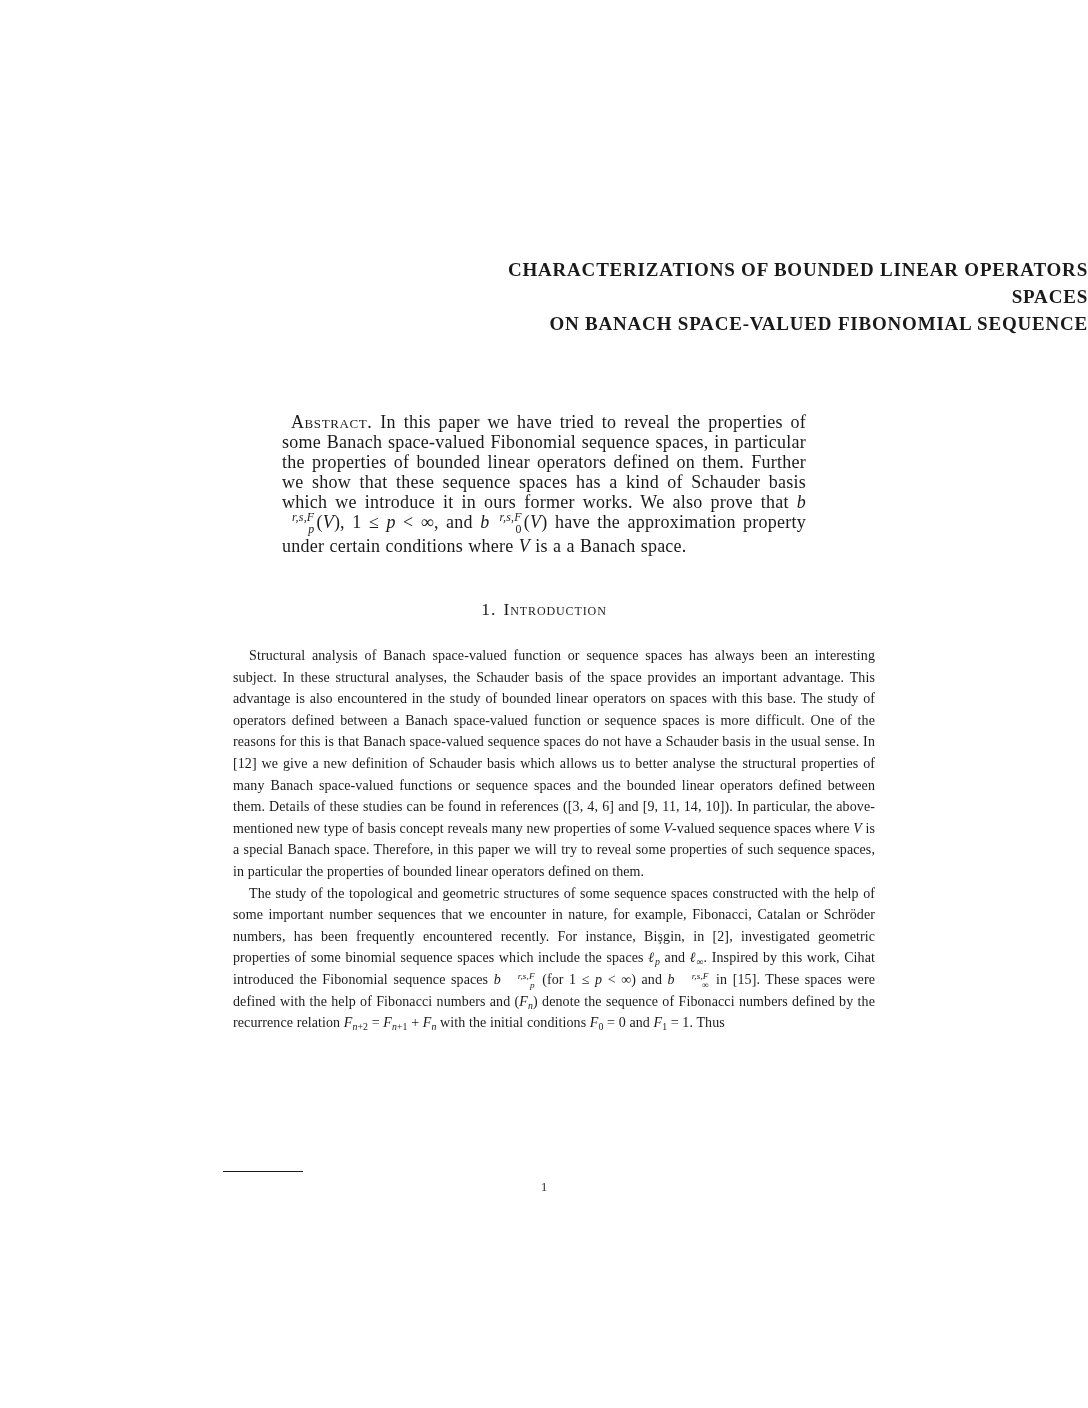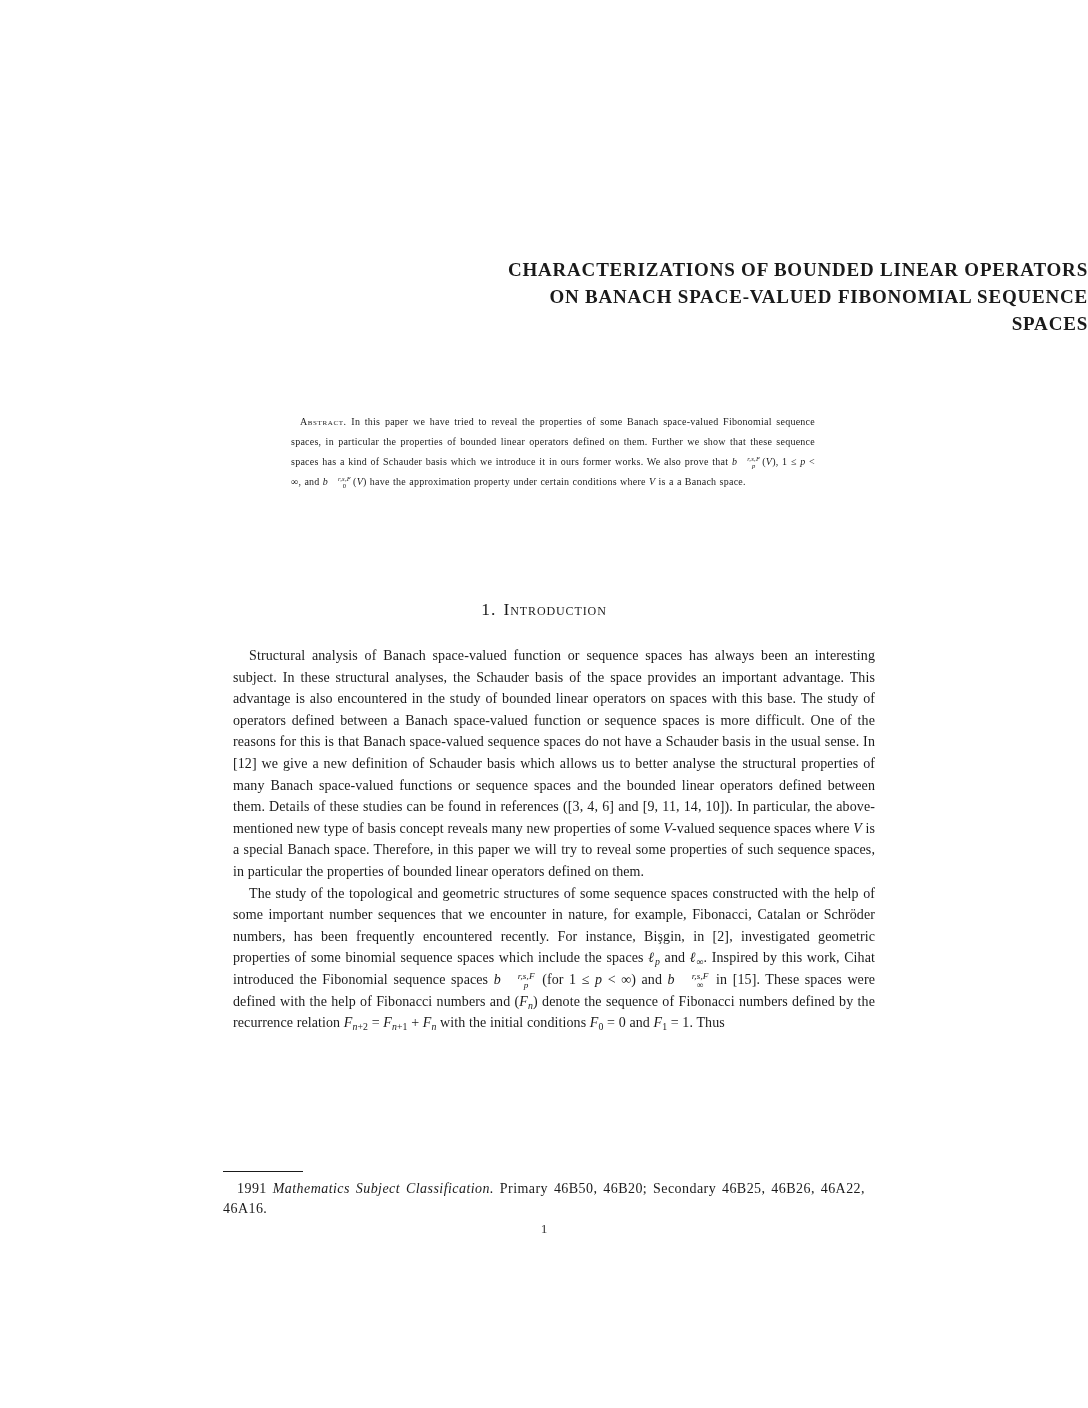--- a/index.html
+++ b/index.html
@@ -26,27 +26,26 @@
     font-size: 19px;
     line-height: 27px;
     letter-spacing: 0.8px;
   }
   .title-line { display: block; }
   .abstract {
     position: absolute;
     top: 412px;
     left: 282px;
     width: 524px;
-    font-size: 10px;
+    font-size: 18px;
     line-height: 20px;
     letter-spacing: 0.25px;
     word-spacing: 0.5px;
     text-align: justify;
     text-indent: 9px;
-    margin-left: 9px;
   }
   .sc {
     font-variant: small-caps;
     letter-spacing: 0.6px;
   }
   .section-heading {
     position: absolute;
     top: 599px;
     left: 0;
     width: 100%;
@@ -100,49 +99,48 @@
     text-align: center;
     font-size: 13.5px;
     color: #3a3a3a;
   }
   
   .st {
     display: inline-block;
     vertical-align: -0.42em;
     font-size: 66%;
     line-height: 1.0;
-    text-align: center;
+    text-align: right;
     margin-left: 1px;
     margin-right: 2px;
   }
   .st span { display: block; }
   sub, sup { font-size: 70%; line-height: 0; }
   sub { vertical-align: -0.32em; }
 </style>
 </head>
 <body>
 
 <div class="page">
 
   <header class="title-block">
     <span class="title-line">CHARACTERIZATIONS OF BOUNDED LINEAR OPERATORS</span>
+    <span class="title-line">SPACES</span>
     <span class="title-line">ON BANACH SPACE-VALUED FIBONOMIAL SEQUENCE</span>
-    <span class="title-line">SPACES</span>
   </header>
 
   <section class="abstract"><span class="sc">Abstract.</span> In this paper we have tried to reveal the properties of some Banach space-valued Fibonomial sequence spaces, in particular the properties of bounded linear operators defined on them. Further we show that these sequence spaces has a kind of Schauder basis which we introduce it in ours former works. We also prove that <i>b</i><span class="st"><span><i>r,s,F</i></span><span><i>p</i></span></span>(<i>V</i>), 1 ≤ <i>p</i> &lt; ∞, and <i>b</i><span class="st"><span><i>r,s,F</i></span><span>0</span></span>(<i>V</i>) have the approximation property under certain conditions where <i>V</i> is a a Banach space.</section>
 
   <h2 class="section-heading">1. Introduction</h2>
 
   <div class="body-text">
     <p class="para">Structural analysis of Banach space-valued function or sequence spaces has always been an interesting subject. In these structural analyses, the Schauder basis of the space provides an important advantage. This advantage is also encountered in the study of bounded linear operators on spaces with this base. The study of operators defined between a Banach space-valued function or sequence spaces is more difficult. One of the reasons for this is that Banach space-valued sequence spaces do not have a Schauder basis in the usual sense. In [12] we give a new definition of Schauder basis which allows us to better analyse the structural properties of many Banach space-valued functions or sequence spaces and the bounded linear operators defined between them. Details of these studies can be found in references ([3, 4, 6] and [9, 11, 14, 10]). In particular, the above-mentioned new type of basis concept reveals many new properties of some <i>V</i>-valued sequence spaces where <i>V</i> is a special Banach space. Therefore, in this paper we will try to reveal some properties of such sequence spaces, in particular the properties of bounded linear operators defined on them.</p>
     <p class="para">The study of the topological and geometric structures of some sequence spaces constructed with the help of some important number sequences that we encounter in nature, for example, Fibonacci, Catalan or Schröder numbers, has been frequently encountered recently. For instance, Bişgin, in [2], investigated geometric properties of some binomial sequence spaces which include the spaces <i>ℓ</i><sub><i>p</i></sub> and <i>ℓ</i><sub>∞</sub>. Inspired by this work, Cihat introduced the Fibonomial sequence spaces <i>b</i><span class="st"><span><i>r,s,F</i></span><span><i>p</i></span></span> (for 1 ≤ <i>p</i> &lt; ∞) and <i>b</i><span class="st"><span><i>r,s,F</i></span><span>∞</span></span> in [15]. These spaces were defined with the help of Fibonacci numbers and (<i>F</i><sub><i>n</i></sub>) denote the sequence of Fibonacci numbers defined by the recurrence relation <i>F</i><sub><i>n</i>+2</sub> = <i>F</i><sub><i>n</i>+1</sub> + <i>F</i><sub><i>n</i></sub> with the initial conditions <i>F</i><sub>0</sub> = 0 and <i>F</i><sub>1</sub> = 1. Thus</p>
   </div>
 
   <div class="footer-area">
     <div class="footnote-rule"></div>
     <div class="footnotes">
-      <p class="fn">1991 <i>Mathematics Subject Classification.</i> Primary 46B50, 46B20; Secondary 46B25, 46B26, 46A22, 46A16.</p>
     </div>
     <div class="page-number">1</div>
   </div>
 
 </div>
 
 </body></html>

